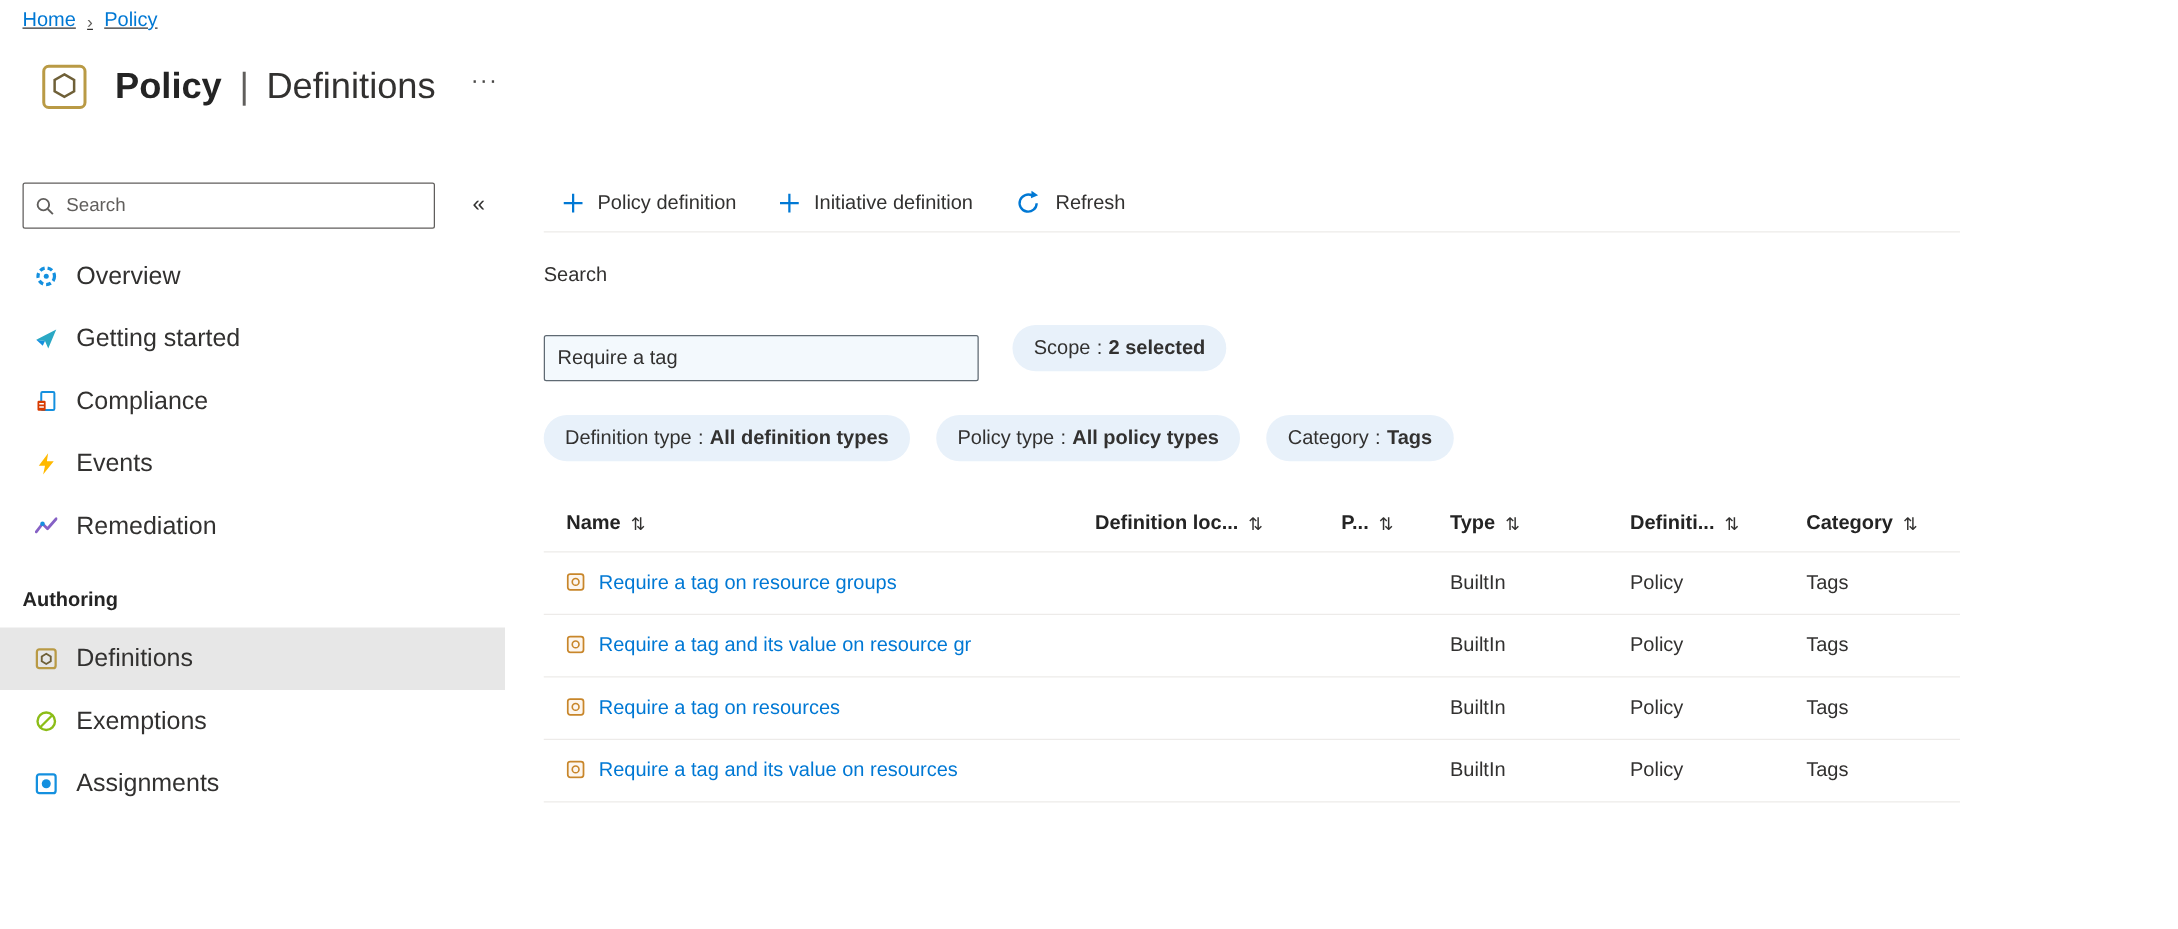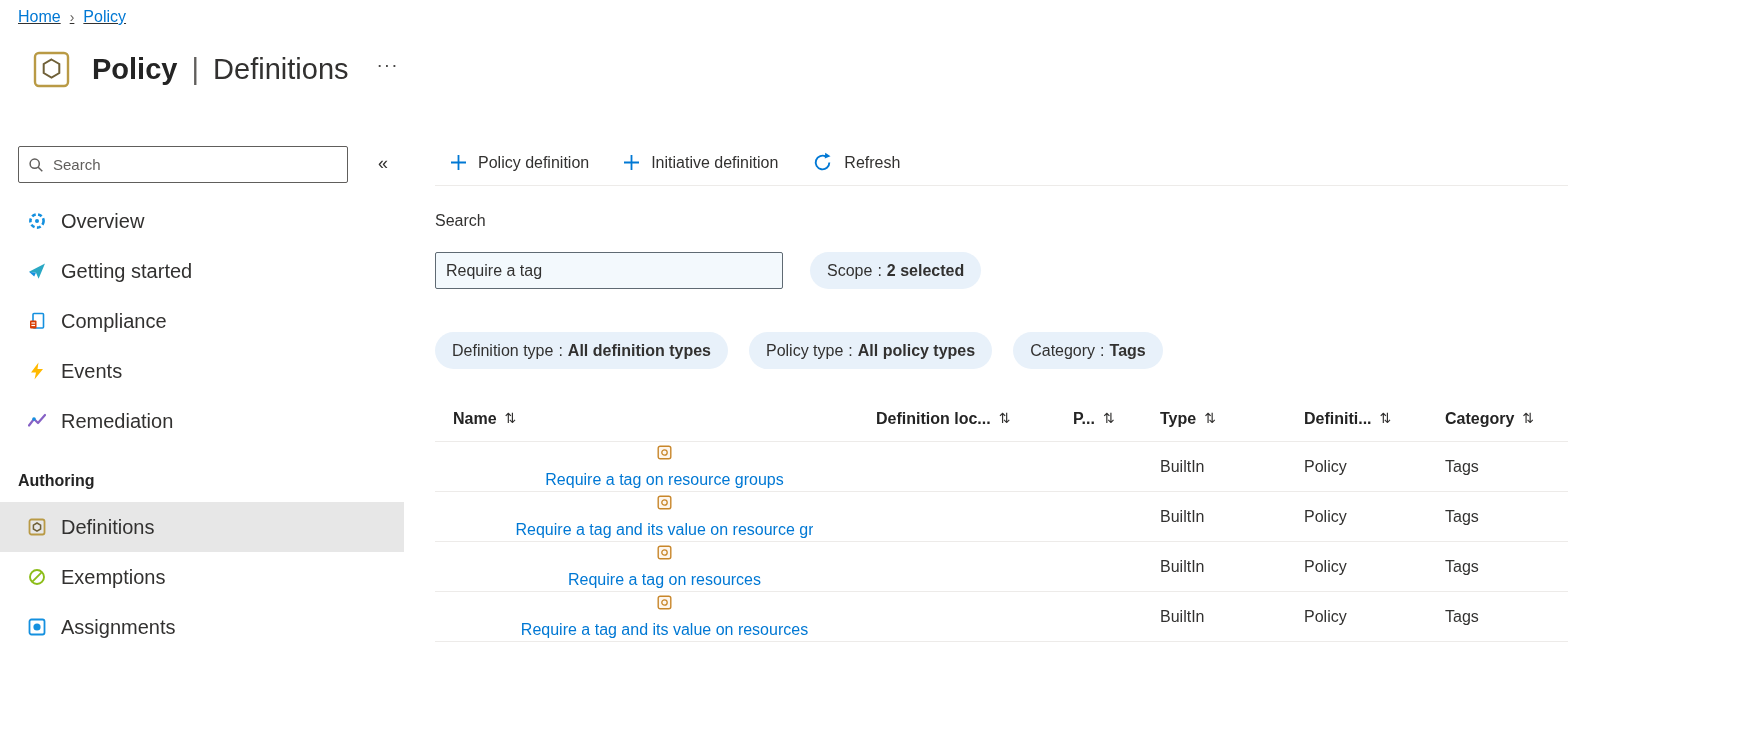--- a/index.html
+++ b/index.html
@@ -45,39 +45,39 @@
   
   .main { position:absolute; top:140px; left:435px; width:1133px; bottom:0; }
 
   .commandbar { position:absolute; top:0; left:0; right:0; height:46px; display:flex; align-items:center; gap:34px; padding-left:15px; border-bottom:1px solid #edebe9; }
   .cmd-item { display:flex; align-items:center; gap:11px; cursor:pointer; color:#323130; font-size:16px; }
 
   .search-label { position:absolute; top:72px; left:0; font-size:16px; color:#323130; }
   .filter-row1 { position:absolute; top:112px; left:0; display:flex; align-items:center; }
   .filter-input {
     width:348px; height:37px; border:1px solid #5f6a73; border-radius:2px;
-    background:#f3f9fd; padding:0 10px; font-size:16px; font-family:inherit; color:#323130; outline:none;
+    background:#f3f9fd; padding:0 10px; font-size:16px; font-family:inherit; color:#323130; outline:none;margin-top:16px;
   }
   .pill {
     display:inline-flex; align-items:center; height:37px; padding:0 17px; border-radius:19px;
     background:#e8f1fa; font-size:16px; color:#323130; cursor:pointer; white-space:nowrap; gap:5px;
   }
   .pill b { font-weight:700; }
   .pill-scope { margin-left:27px; }
   .filter-row2 { position:absolute; top:176px; left:0; display:flex; gap:21px;margin-top:16px; }
 
   
   .grid-table { position:absolute; top:256px; left:0; right:0; }
   .thead, .trow { display:grid; grid-template-columns:441px 197px 87px 144px 141px 1fr; align-items:center; }
   .thead { height:46px; border-bottom:1px solid #edebe9; font-weight:700; font-size:16px; color:#242424; }
-  .th { display:flex; gap:8px; cursor:pointer; overflow:hidden; white-space:nowrap; }
+  .th { display:flex; align-items:center; gap:8px; cursor:pointer; overflow:hidden; white-space:nowrap; }
   .th:first-child { padding-left:18px; }
   .sort { font-weight:400; font-size:14px; color:#323130; }
   .trow { height:50px; border-bottom:1px solid #edebe9; font-size:16px; }
-  .name-cell { display:flex; align-items:center; gap:11px; padding-left:18px; overflow:hidden; white-space:nowrap;flex-direction:column; }
+  .name-cell { display:flex; gap:11px; padding-left:18px; overflow:hidden; white-space:nowrap; }
   .row-link { color:#0078d4; cursor:pointer; overflow:hidden; white-space:nowrap; }
   .mini-ic { width:15px; height:15px; flex:0 0 15px; }
   .cell { overflow:hidden; white-space:nowrap; color:#323130; }
 </style>
 </head>
 <body>
 
 <div class="breadcrumb">
   <a class="crumb">Home</a>
   <span class="sep">›</span>

